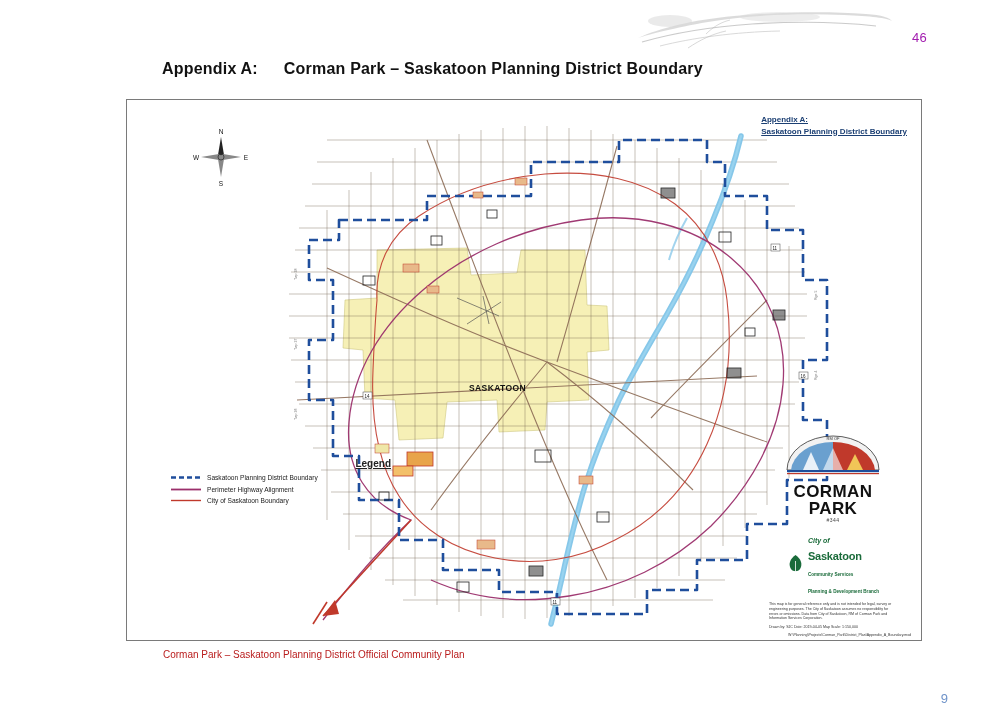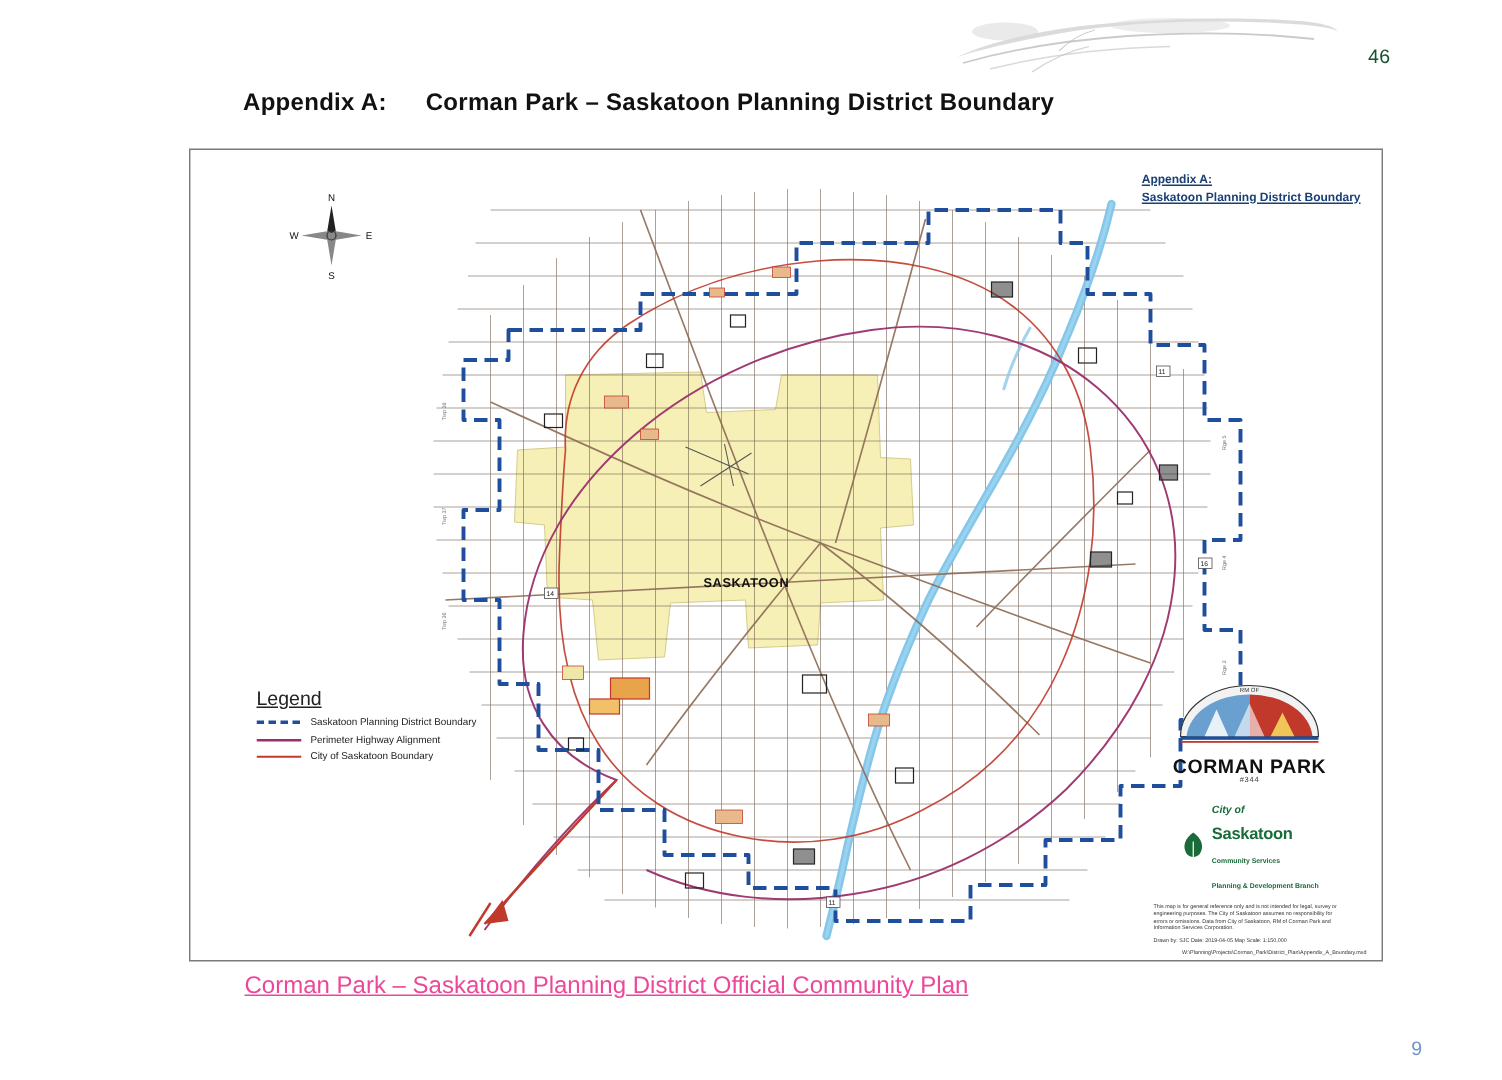--- a/index.html
+++ b/index.html
@@ -25,21 +25,21 @@
     height: 46px;
     pointer-events: none;
   }
   .scan-smudge svg { display: block; }
 
   .page-number {
     position: absolute;
     right: 74px;
     top: 30px;
     font-size: 13px;
-    color: #14532d;
+    color: #a21caf;
     letter-spacing: .3px;
   }
 
   .corner-mark {
     position: absolute;
     right: 53px;
     bottom: 14px;
     font-size: 13px;
     color: #6f93c9;
   }
@@ -106,24 +106,25 @@
   
   .legend {
     position: absolute;
     left: 44px;
     top: 358px;
     width: 220px;
     font-size: 6.6px;
     color: #222;
   }
   .legend-title {
-    font-size: 13px;
-    font-weight: normal;
+    font-size: 10px;
+    font-weight: bold;
     text-decoration: underline;
     margin-bottom: 5px;
+    text-align: right;
   }
   .legend-row {
     display: flex;
     align-items: center;
     margin-bottom: 4.5px;
   }
   .legend-swatch {
     width: 30px;
     height: 7px;
     margin-right: 6px;
@@ -141,21 +142,21 @@
     text-align: center;
   }
   .cp-logo {
     width: 112px;
     height: 52px;
     margin: 0 auto;
     position: relative;
   }
   .cp-logo svg { display: block; }
   .cp-name {
-    font-size: 13px;
+    font-size: 17px;
     font-weight: bold;
     letter-spacing: .4px;
     color: #111;
     line-height: 1;
     margin-top: 1px;
   }
   .cp-sub {
     font-size: 5px;
     color: #444;
     letter-spacing: .5px;
@@ -215,23 +216,22 @@
     font-size: 3.6px;
     color: #333;
     white-space: nowrap;
   }
 
   
   .map-caption {
     position: absolute;
     left: 163px;
     top: 649px;
-    font-size: 16px;
-    color: #ec4899;
-    text-decoration: underline;
+    font-size: 10px;
+    color: #b91c1c;
   }
 
   
   .city-label {
     position: absolute;
     left: 342px;
     top: 283px;
     font-size: 8.5px;
     font-weight: bold;
     color: #111;

